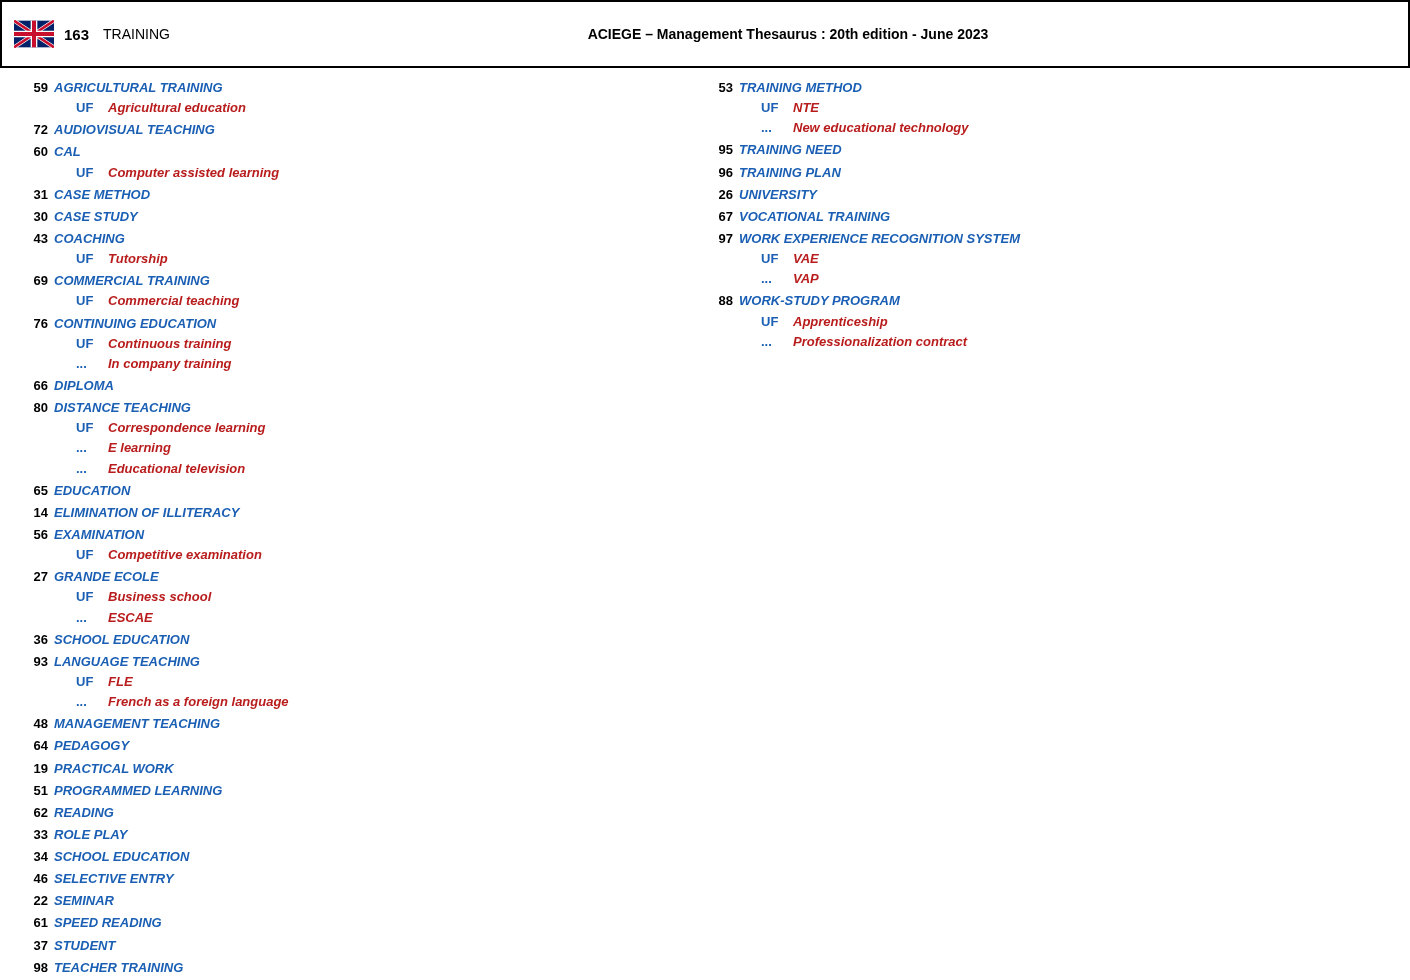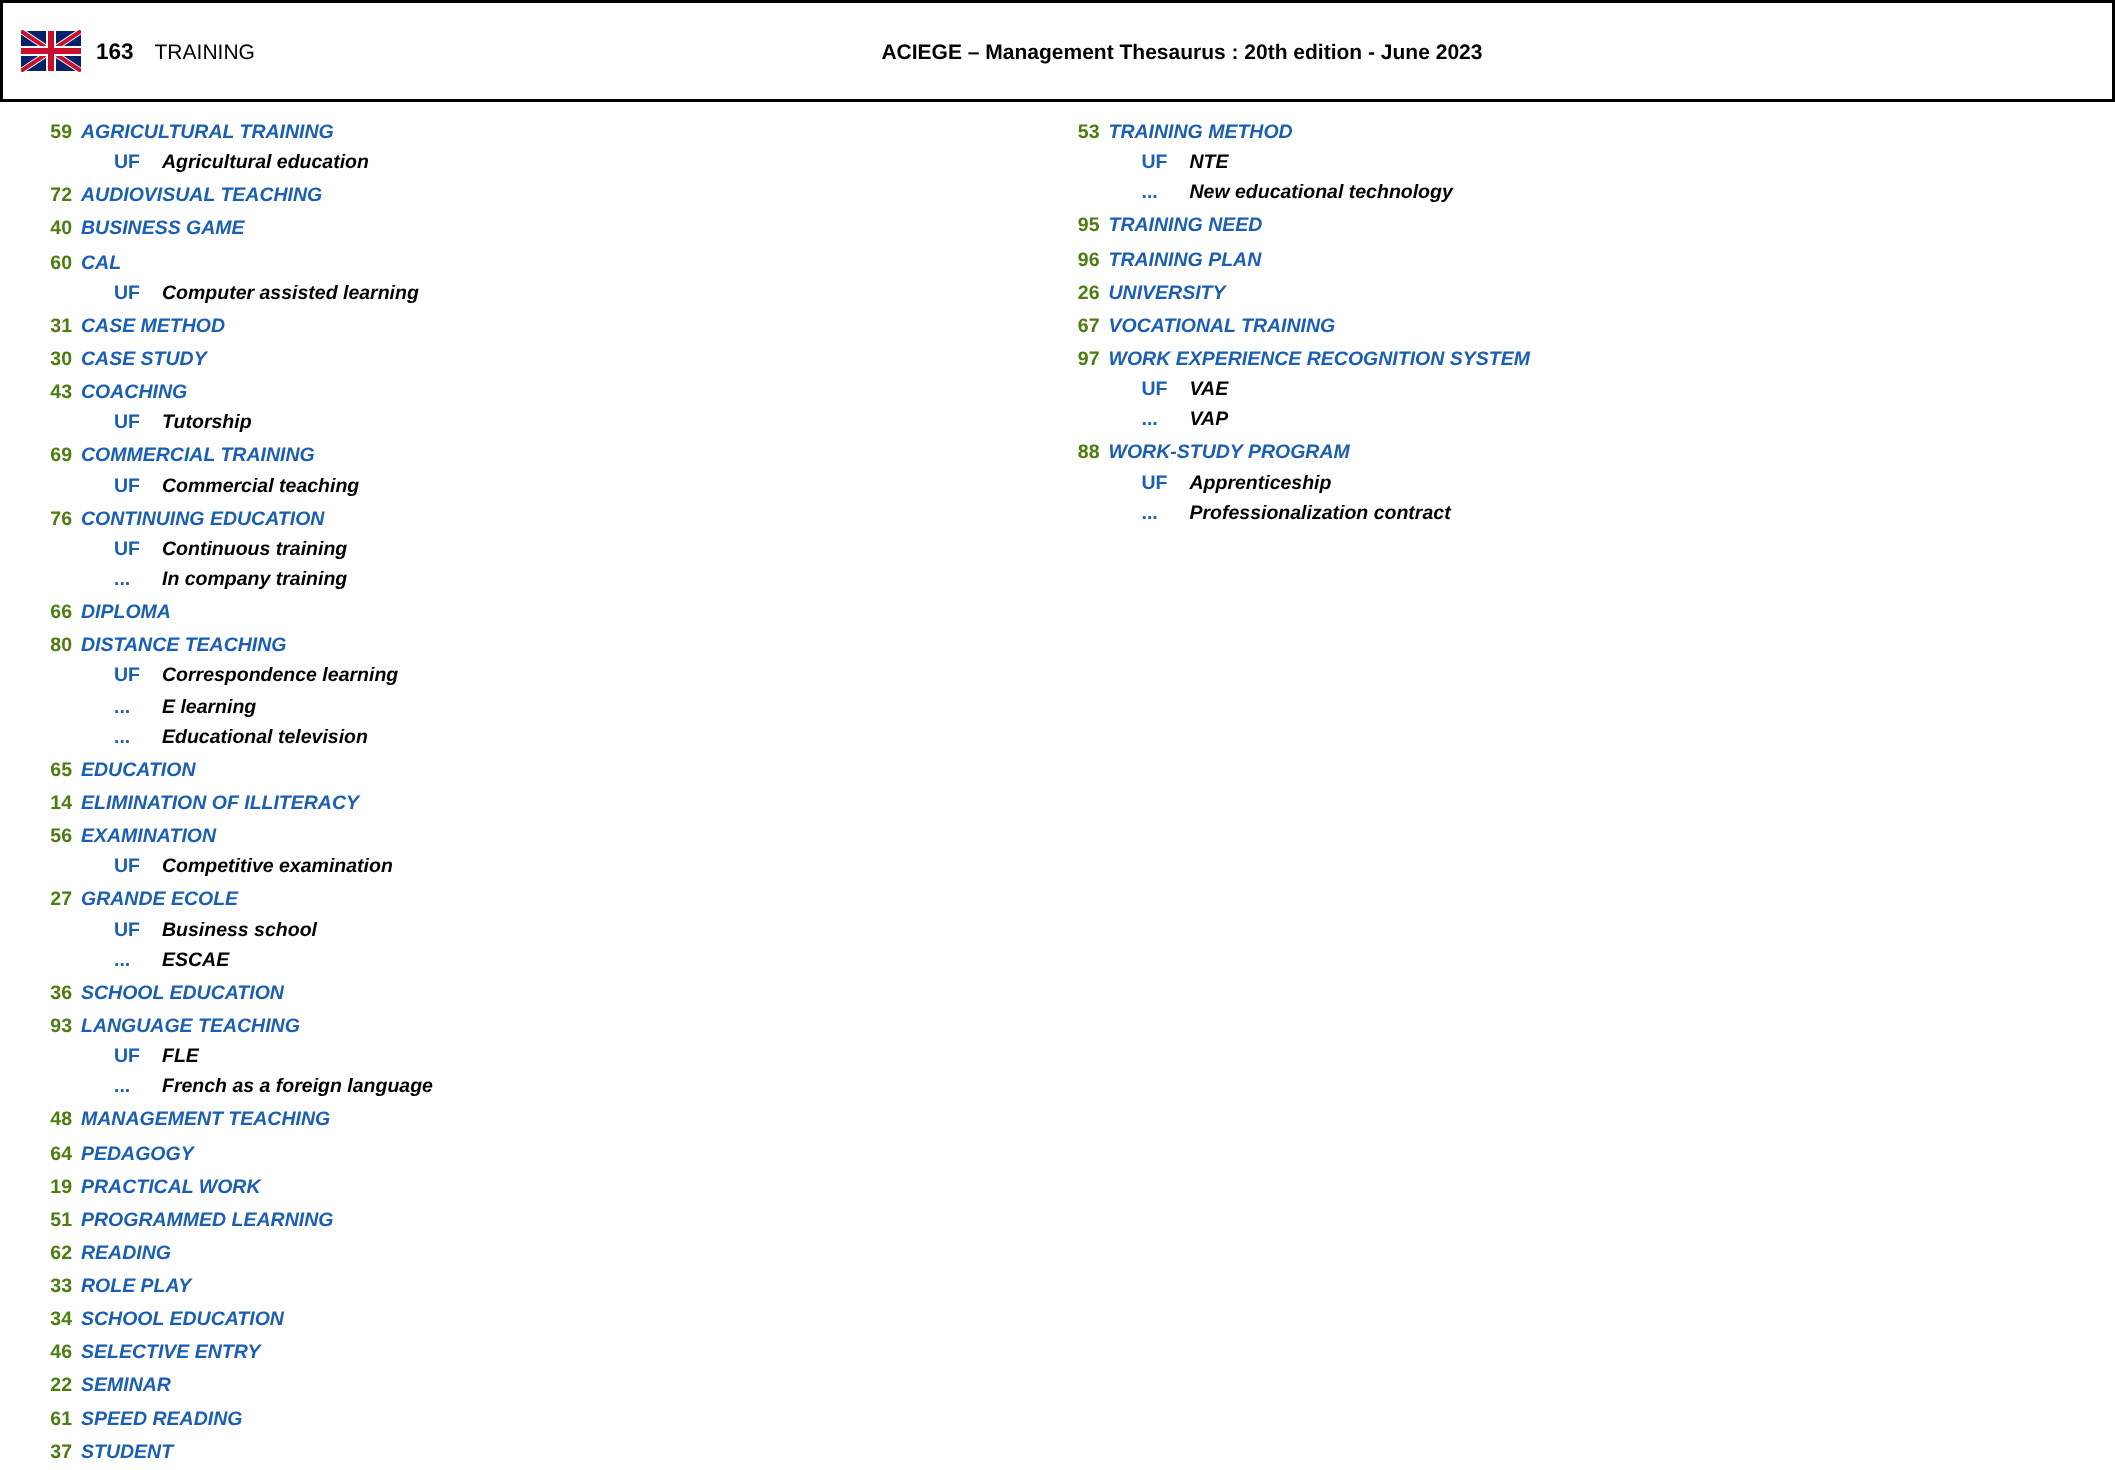--- a/index.html
+++ b/index.html
@@ -52,21 +52,21 @@
       margin-bottom: 2px;
       line-height: 1.55;
     }
     .entry-row {
       display: flex;
       align-items: baseline;
       gap: 6px;
     }
     .entry-num {
       font-weight: bold;
-      color: #4d7c0f;
+      color: #000000;
       min-width: 28px;
       text-align: right;
       flex-shrink: 0;
     }
     .entry-label {
       font-weight: bold;
       color: #1a5fb4;
       font-style: italic;
     }
     .sub-row {
@@ -75,21 +75,21 @@
       gap: 4px;
       padding-left: 56px;
     }
     .sub-prefix {
       font-weight: bold;
       color: #1a5fb4;
       min-width: 28px;
     }
     .sub-label {
       font-style: italic;
-      color: #000000;
+      color: #b91c1c;
       font-weight: bold;
     }
   </style>
 </head>
 <body>
 
 <div class="header">
   <svg class="flag-icon" viewBox="0 0 60 40" xmlns="http://www.w3.org/2000/svg">
     <rect width="60" height="40" fill="#012169"></rect>
     <line x1="0" y1="0" x2="60" y2="40" stroke="#fff" stroke-width="6"></line>
@@ -119,26 +119,20 @@
         </div>
       </div>
       <div class="entry">
         <div class="entry-row">
           <span class="entry-num">72</span>
           <span class="entry-label">AUDIOVISUAL TEACHING</span>
         </div>
       </div>
       <div class="entry">
         <div class="entry-row">
-          <span class="entry-num">40</span>
-          <span class="entry-label">BUSINESS GAME</span>
-        </div>
-      </div>
-      <div class="entry">
-        <div class="entry-row">
           <span class="entry-num">60</span>
           <span class="entry-label">CAL</span>
         </div>
         <div class="sub-row">
           <span class="sub-prefix">UF</span>
           <span class="sub-label">Computer assisted learning</span>
         </div>
       </div>
       <div class="entry">
         <div class="entry-row">

